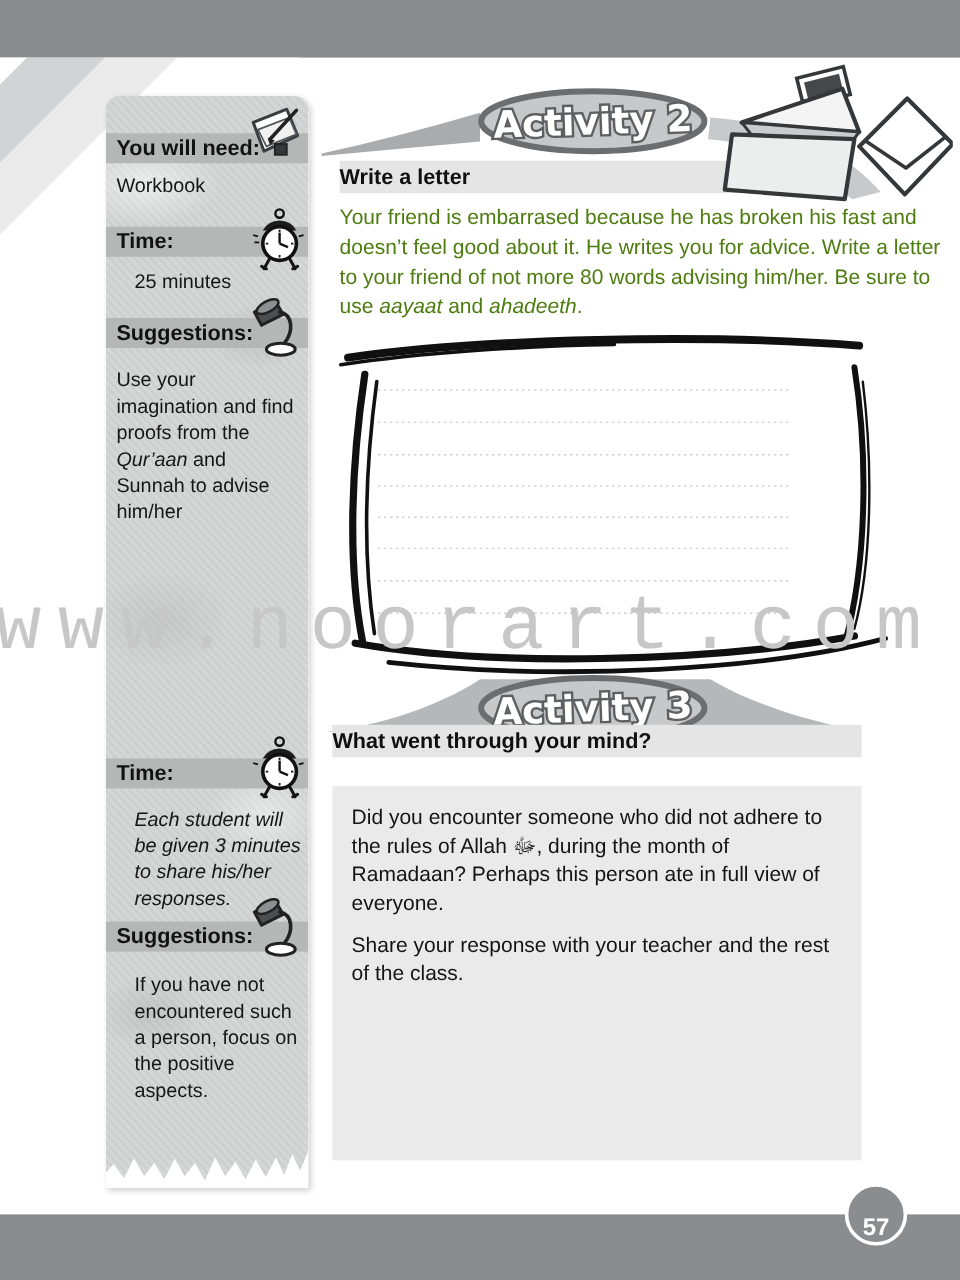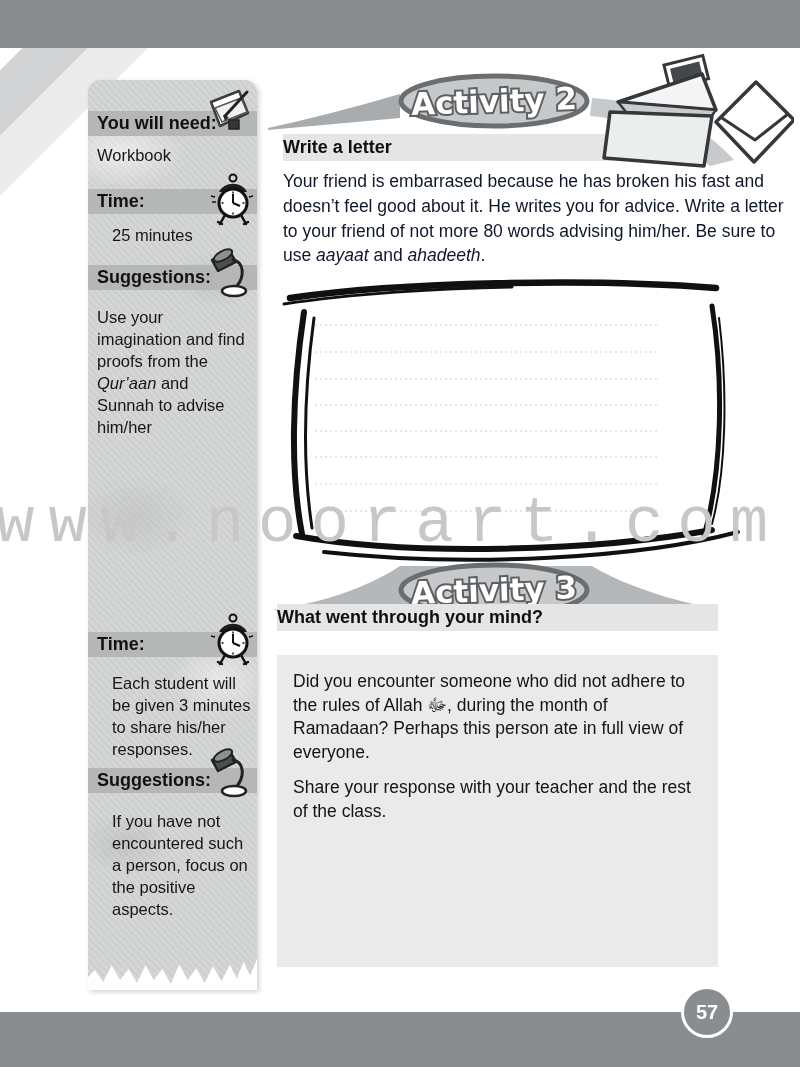--- a/index.html
+++ b/index.html
@@ -43,37 +43,37 @@
   .badge2{left:396px;top:72px;}
   .badge3{left:396px;top:561px;}
   .mound{left:272px;top:556px;width:446px;height:56px;}
   .envelope{left:598px;top:52px;width:196px;height:122px;z-index:3;}
 
   .hbar{background:#e5e5e5;font-weight:bold;font-size:18px;line-height:27px;height:27px;
     padding-left:0;box-sizing:border-box;color:#0f0f0f;}
   .bar-write{left:283px;top:134px;width:330px;}
   .bar-mind{left:277px;top:604px;width:441px;}
 
-  .para1{left:283px;top:169px;width:514px;font-size:17.5px;line-height:24.8px;color:#0f172a;}
+  .para1{left:283px;top:169px;width:514px;font-size:17.5px;line-height:24.8px;color:#4d7c0f;}
   .ital{font-style:italic;}
 
   .sketch{left:260px;top:272px;width:490px;height:300px;z-index:2;}
 
   .watermark{left:-4px;top:488px;width:810px;z-index:40;
     font-family:"Liberation Mono","DejaVu Sans Mono",monospace;
     font-size:64px;letter-spacing:14px;color:#c7c7c7;white-space:nowrap;pointer-events:none;}
 
   .box3{left:277px;top:655px;width:441px;height:312px;background:#eaeaea;
     padding:15px 16px;box-sizing:border-box;font-size:17.5px;line-height:23.5px;color:#141414;}
   .box3 .p{margin:0 0 12px 0;}
   .box3 .p:last-child{margin-bottom:0;}
 
-  .page-circle{left:681px;top:986px;width:52px;height:52px;border-radius:50%;background:#8a8d8f;
+  .page-circle{left:704px;top:986px;width:52px;height:52px;border-radius:50%;background:#8a8d8f;
     border:3px solid #ffffff;box-sizing:border-box;color:#fff;font-weight:bold;font-size:20px;
-    display:flex;align-items:center;justify-content:center;z-index:5;}
+    display:flex;align-items:flex-end;justify-content:center;z-index:5;}
 
   svg{display:block;}
   .stroke{fill:none;stroke:#101010;stroke-linecap:round;stroke-linejoin:round;}
 </style>
 </head>
 <body>
 
 <div class="page">
 
   <div class="abs top-band"></div>
@@ -93,21 +93,21 @@
       <div class="stext indent" style="top:144px;">25 minutes</div>
 
       <div class="slabel" style="top:185px;">
         <span>Suggestions:</span>
       </div>
       <div class="stext" style="top:226px;"><span>Use your imagination and find proofs from the </span><span class="ital">Qur’aan</span><span> and Sunnah to advise him/her</span></div>
 
       <div class="slabel" style="top:552px;">
         <span>Time:</span>
       </div>
-      <div class="stext indent" style="top:592px;">Each student will be given 3 minutes to share his/her responses.</div>
+      <div class="stext indent" style="top:592px;font-style:italic;">Each student will be given 3 minutes to share his/her responses.</div>
 
       <div class="slabel" style="top:688px;">
         <span>Suggestions:</span>
       </div>
       <div class="stext indent" style="top:730px;">If you have not encountered such a person, focus on the positive aspects.</div>
 
       <svg class="sicon" style="top:6px;right:2px;" width="52" height="52" viewBox="0 0 52 52">
         <polygon points="8,16 36,5 45,27 17,40" fill="#fff" stroke="#3a3d40" stroke-width="2.5" stroke-linejoin="round"></polygon>
         <polygon points="12,22 38,12 44,26 19,36" fill="#f1f1f1" stroke="#55585a" stroke-width="1.5"></polygon>
         <line x1="44" y1="6" x2="22" y2="30" stroke="#222" stroke-width="3" stroke-linecap="round"></line>

